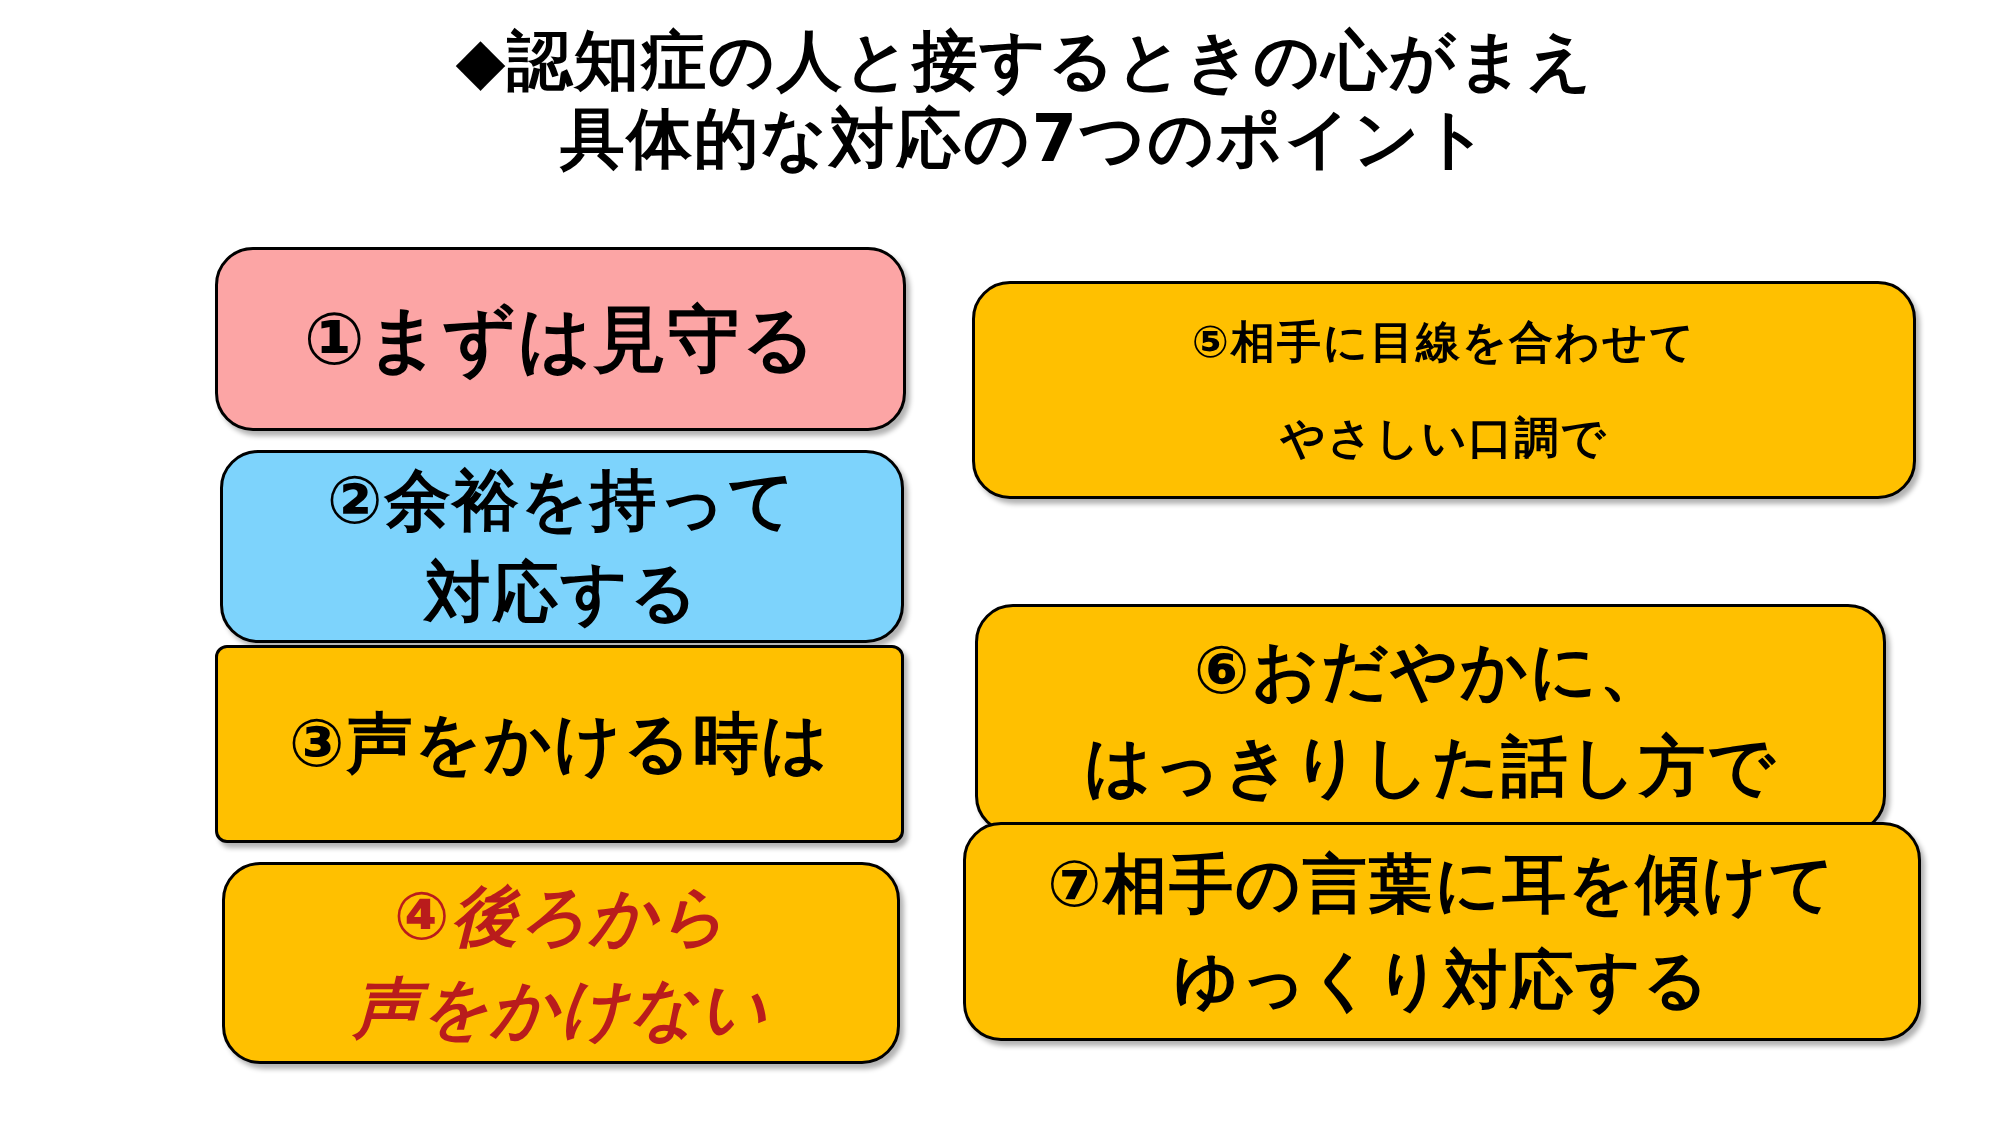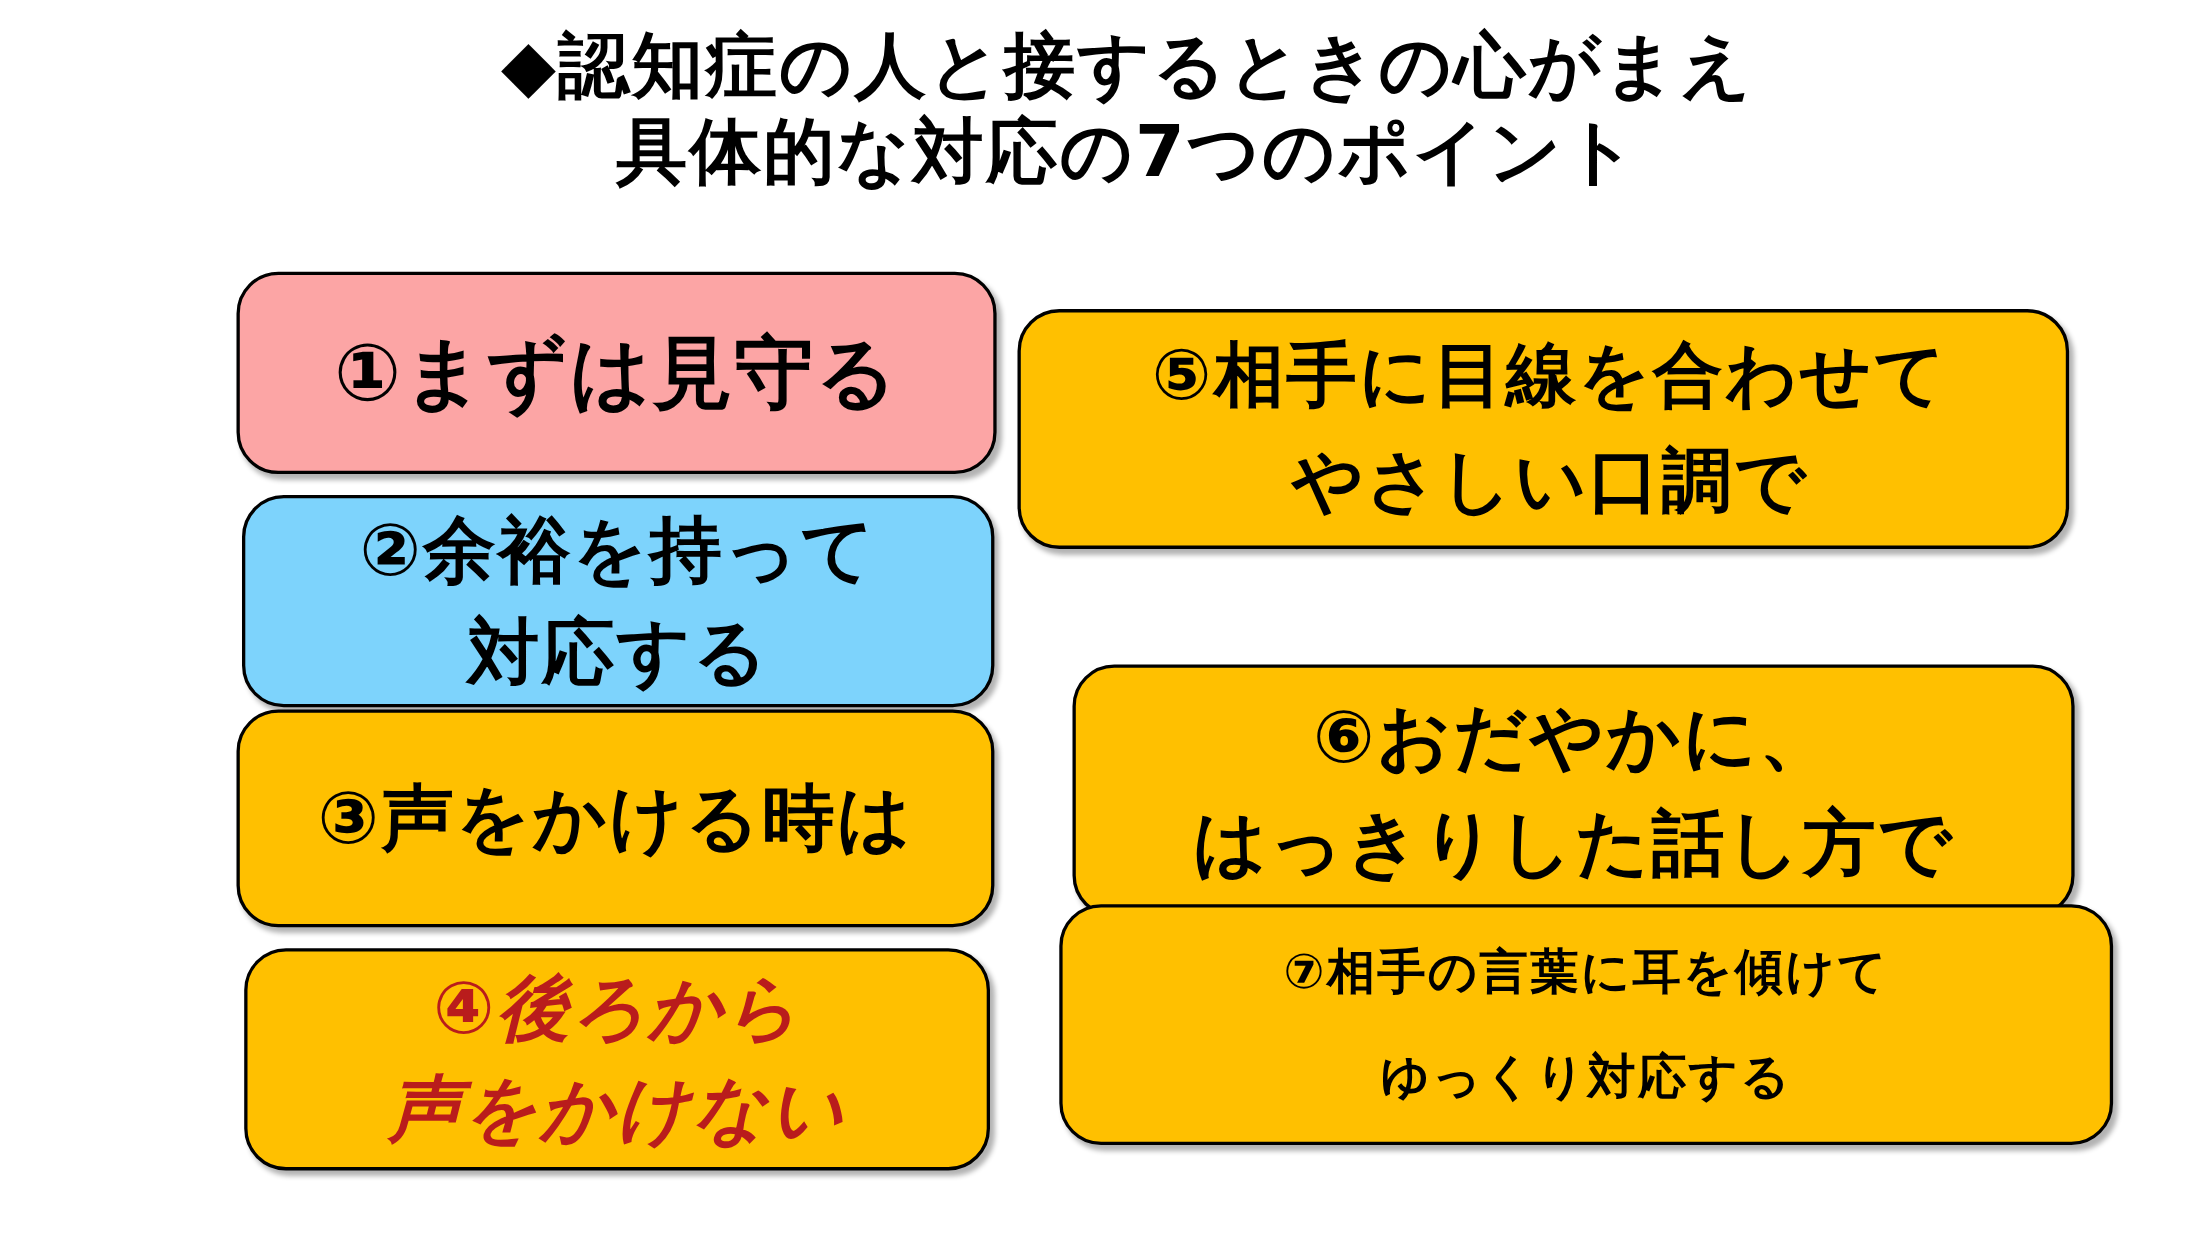--- a/index.html
+++ b/index.html
@@ -48,27 +48,27 @@
     letter-spacing: 2px;
   }
   .box .line {
     display: block;
     white-space: nowrap;
     line-height: 92px;
   }
   
   .b1 { left: 215px; top: 247px; width: 685px; height: 178px; font-size: 72px; }
   .b2 { left: 220px; top: 450px; width: 678px; height: 187px; }
-  .b3 { left: 215px; top: 645px; width: 683px; height: 192px; }
+  .b3 { left: 215px; top: 645px; width: 683px; height: 192px; border-radius: 12px; }
   .b4 { left: 222px; top: 862px; width: 672px; height: 196px; }
   
-  .b5 { left: 925px; top: 281px; width: 938px; height: 212px; font-size: 64px; padding-left: 12px; }
+  .b5 { left: 972px; top: 281px; width: 938px; height: 212px; font-size: 44px; }
   .b5 .line, .b6 .line, .b7 .line { line-height: 96px; }
   .b6 { left: 975px; top: 566px; width: 905px; height: 224px; font-size: 66px; }
-  .b7 { left: 963px; top: 822px; width: 952px; height: 213px; font-size: 44px; }
+  .b7 { left: 963px; top: 822px; width: 952px; height: 213px; font-size: 64px; }
 </style>
 </head>
 <body style="background: rgb(255, 255, 255);">
 
 <div class="title">
   <span class="title-line">◆認知症の人と接するときの心がまえ</span>
   <span class="title-line">具体的な対応の7つのポイント</span>
 </div>
 
 <div class="box b1" style="background: #fca5a5; border-color: rgb(0, 0, 0); color: rgb(0, 0, 0);">

